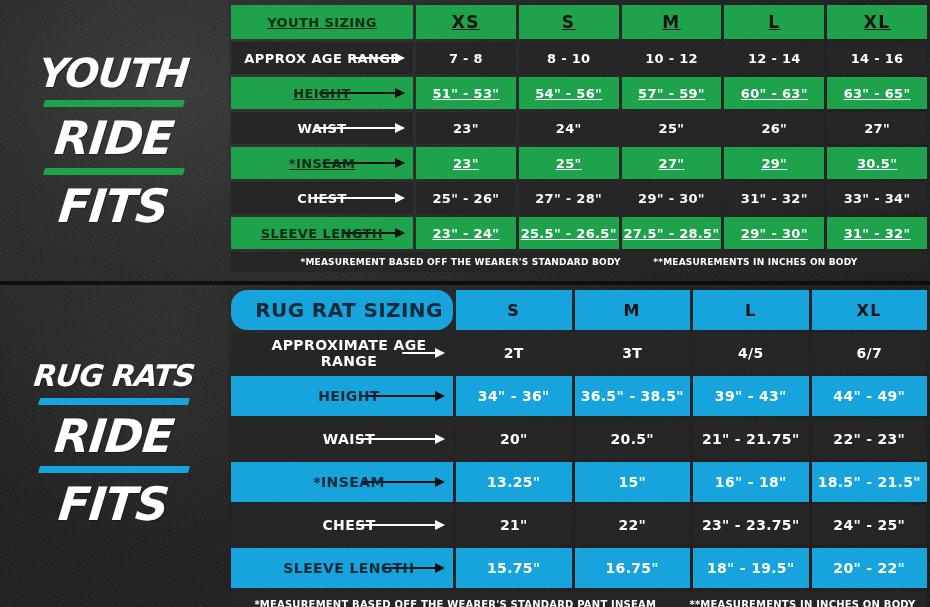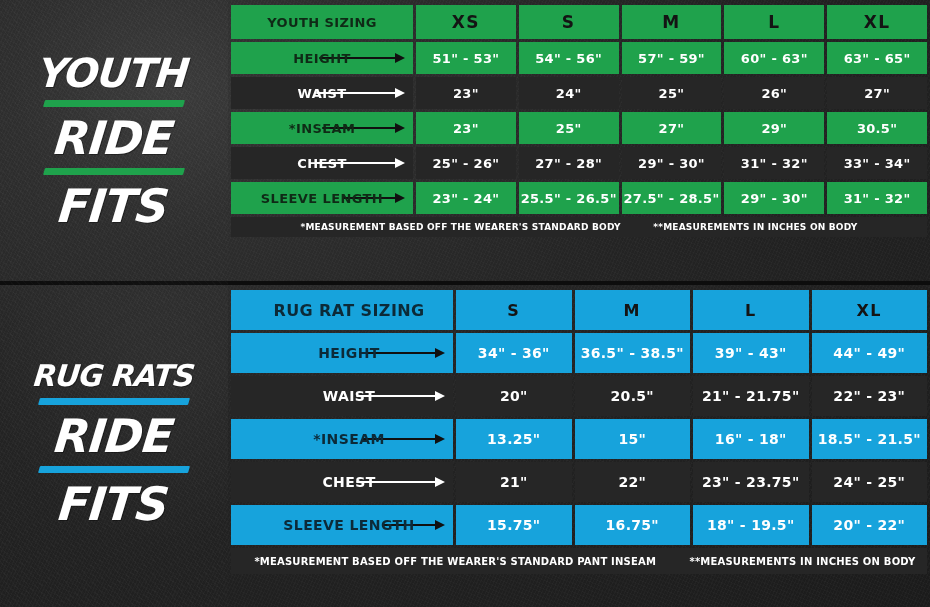--- a/index.html
+++ b/index.html
@@ -183,21 +183,21 @@
   .youth table.size-table { margin-top: 2px; }
   .youth .row-h { height: 32px; }
   .youth col.c-label { width: 182px; }
 
   
   .rugrat table.size-table { margin-top: 6px; }
   .rugrat .row-h { height: 40px; }
   .rugrat col.c-label { width: 222px; }
   .rugrat .lbl { font-size: 14px; padding-left: 14px; }
   .rugrat .hdr { height: 40px; font-size: 16px; }
-  .rugrat .hdr-title { font-size: 16px; }
+  .rugrat .hdr-title { font-size: 20px; border-radius: 16px; }
   .rugrat .val { font-size: 14px; }
 
   
   .footnote-row td {
     background: #262626;
     color: #ffffff;
     text-align: left;
     font-size: 9px;
     letter-spacing: 0.2px;
     font-weight: 700;
@@ -207,21 +207,21 @@
   .rugrat .footnote-row td {
     font-size: 10px;
     height: 26px;
     padding-left: 12px;
   }
   .fn-sep { display: inline-block; width: 26px; }
 
   
   .cell-green .lbl-text,
   .cell-green.val,
-  .cell-green.hdr { color: #0f2d18; }
+  .cell-green.hdr { color: #0f2d18; text-decoration: underline; }
   .cell-blue .lbl-text,
   .cell-blue.hdr { color: #0d2c3b; }
   .cell-green.val { color: #ffffff; }
   .cell-blue.val  { color: #ffffff; }
   .cell-green.hdr, .cell-blue.hdr { color: #141414; }
 
   .cell-dark .lbl-text { color: #ffffff; }
   .cell-green.lbl .lbl-text { color: #0f2a16; }
   .cell-blue.lbl .lbl-text { color: #0c2a38; }
 </style>
@@ -259,20 +259,31 @@
             </th>
             <th class="cell-green hdr">XS</th>
             <th class="cell-green hdr">S</th>
             <th class="cell-green hdr">M</th>
             <th class="cell-green hdr">L</th>
             <th class="cell-green hdr">XL</th>
           </tr>
         </thead>
         <tbody>
             <tr class="row-h">
+              <td class="cell-dark lbl"><span class="lbl-text">APPROX AGE RANGE</span><span class="arrow light">
+                  <span class="shaft" style="width: 44.8px;"></span>
+                  <span class="head"></span>
+                </span></td>
+              <td class="cell-dark val">7 - 8</td>
+              <td class="cell-dark val">8 - 10</td>
+              <td class="cell-dark val">10 - 12</td>
+              <td class="cell-dark val">12 - 14</td>
+              <td class="cell-dark val">14 - 16</td>
+            </tr>
+            <tr class="row-h">
               <td class="cell-green lbl"><span class="lbl-text">HEIGHT</span><span class="arrow dark">
                   <span class="shaft" style="width: 76.8px;"></span>
                   <span class="head"></span>
                 </span></td>
               <td class="cell-green val">51" - 53"</td>
               <td class="cell-green val">54" - 56"</td>
               <td class="cell-green val">57" - 59"</td>
               <td class="cell-green val">60" - 63"</td>
               <td class="cell-green val">63" - 65"</td>
             </tr>
@@ -361,20 +372,30 @@
               <span class="lbl-text">RUG RAT SIZING</span>
             </th>
             <th class="cell-blue hdr">S</th>
             <th class="cell-blue hdr">M</th>
             <th class="cell-blue hdr">L</th>
             <th class="cell-blue hdr">XL</th>
           </tr>
         </thead>
         <tbody>
             <tr class="row-h">
+              <td class="cell-dark lbl"><span class="lbl-text">APPROXIMATE AGE RANGE</span><span class="arrow light">
+                  <span class="shaft" style="width: 34px;"></span>
+                  <span class="head"></span>
+                </span></td>
+              <td class="cell-dark val">2T</td>
+              <td class="cell-dark val">3T</td>
+              <td class="cell-dark val">4/5</td>
+              <td class="cell-dark val">6/7</td>
+            </tr>
+            <tr class="row-h">
               <td class="cell-blue lbl"><span class="lbl-text">HEIGHT</span><span class="arrow dark">
                   <span class="shaft" style="width: 76.8px;"></span>
                   <span class="head"></span>
                 </span></td>
               <td class="cell-blue val">34" - 36"</td>
               <td class="cell-blue val">36.5" - 38.5"</td>
               <td class="cell-blue val">39" - 43"</td>
               <td class="cell-blue val">44" - 49"</td>
             </tr>
             <tr class="row-h">

